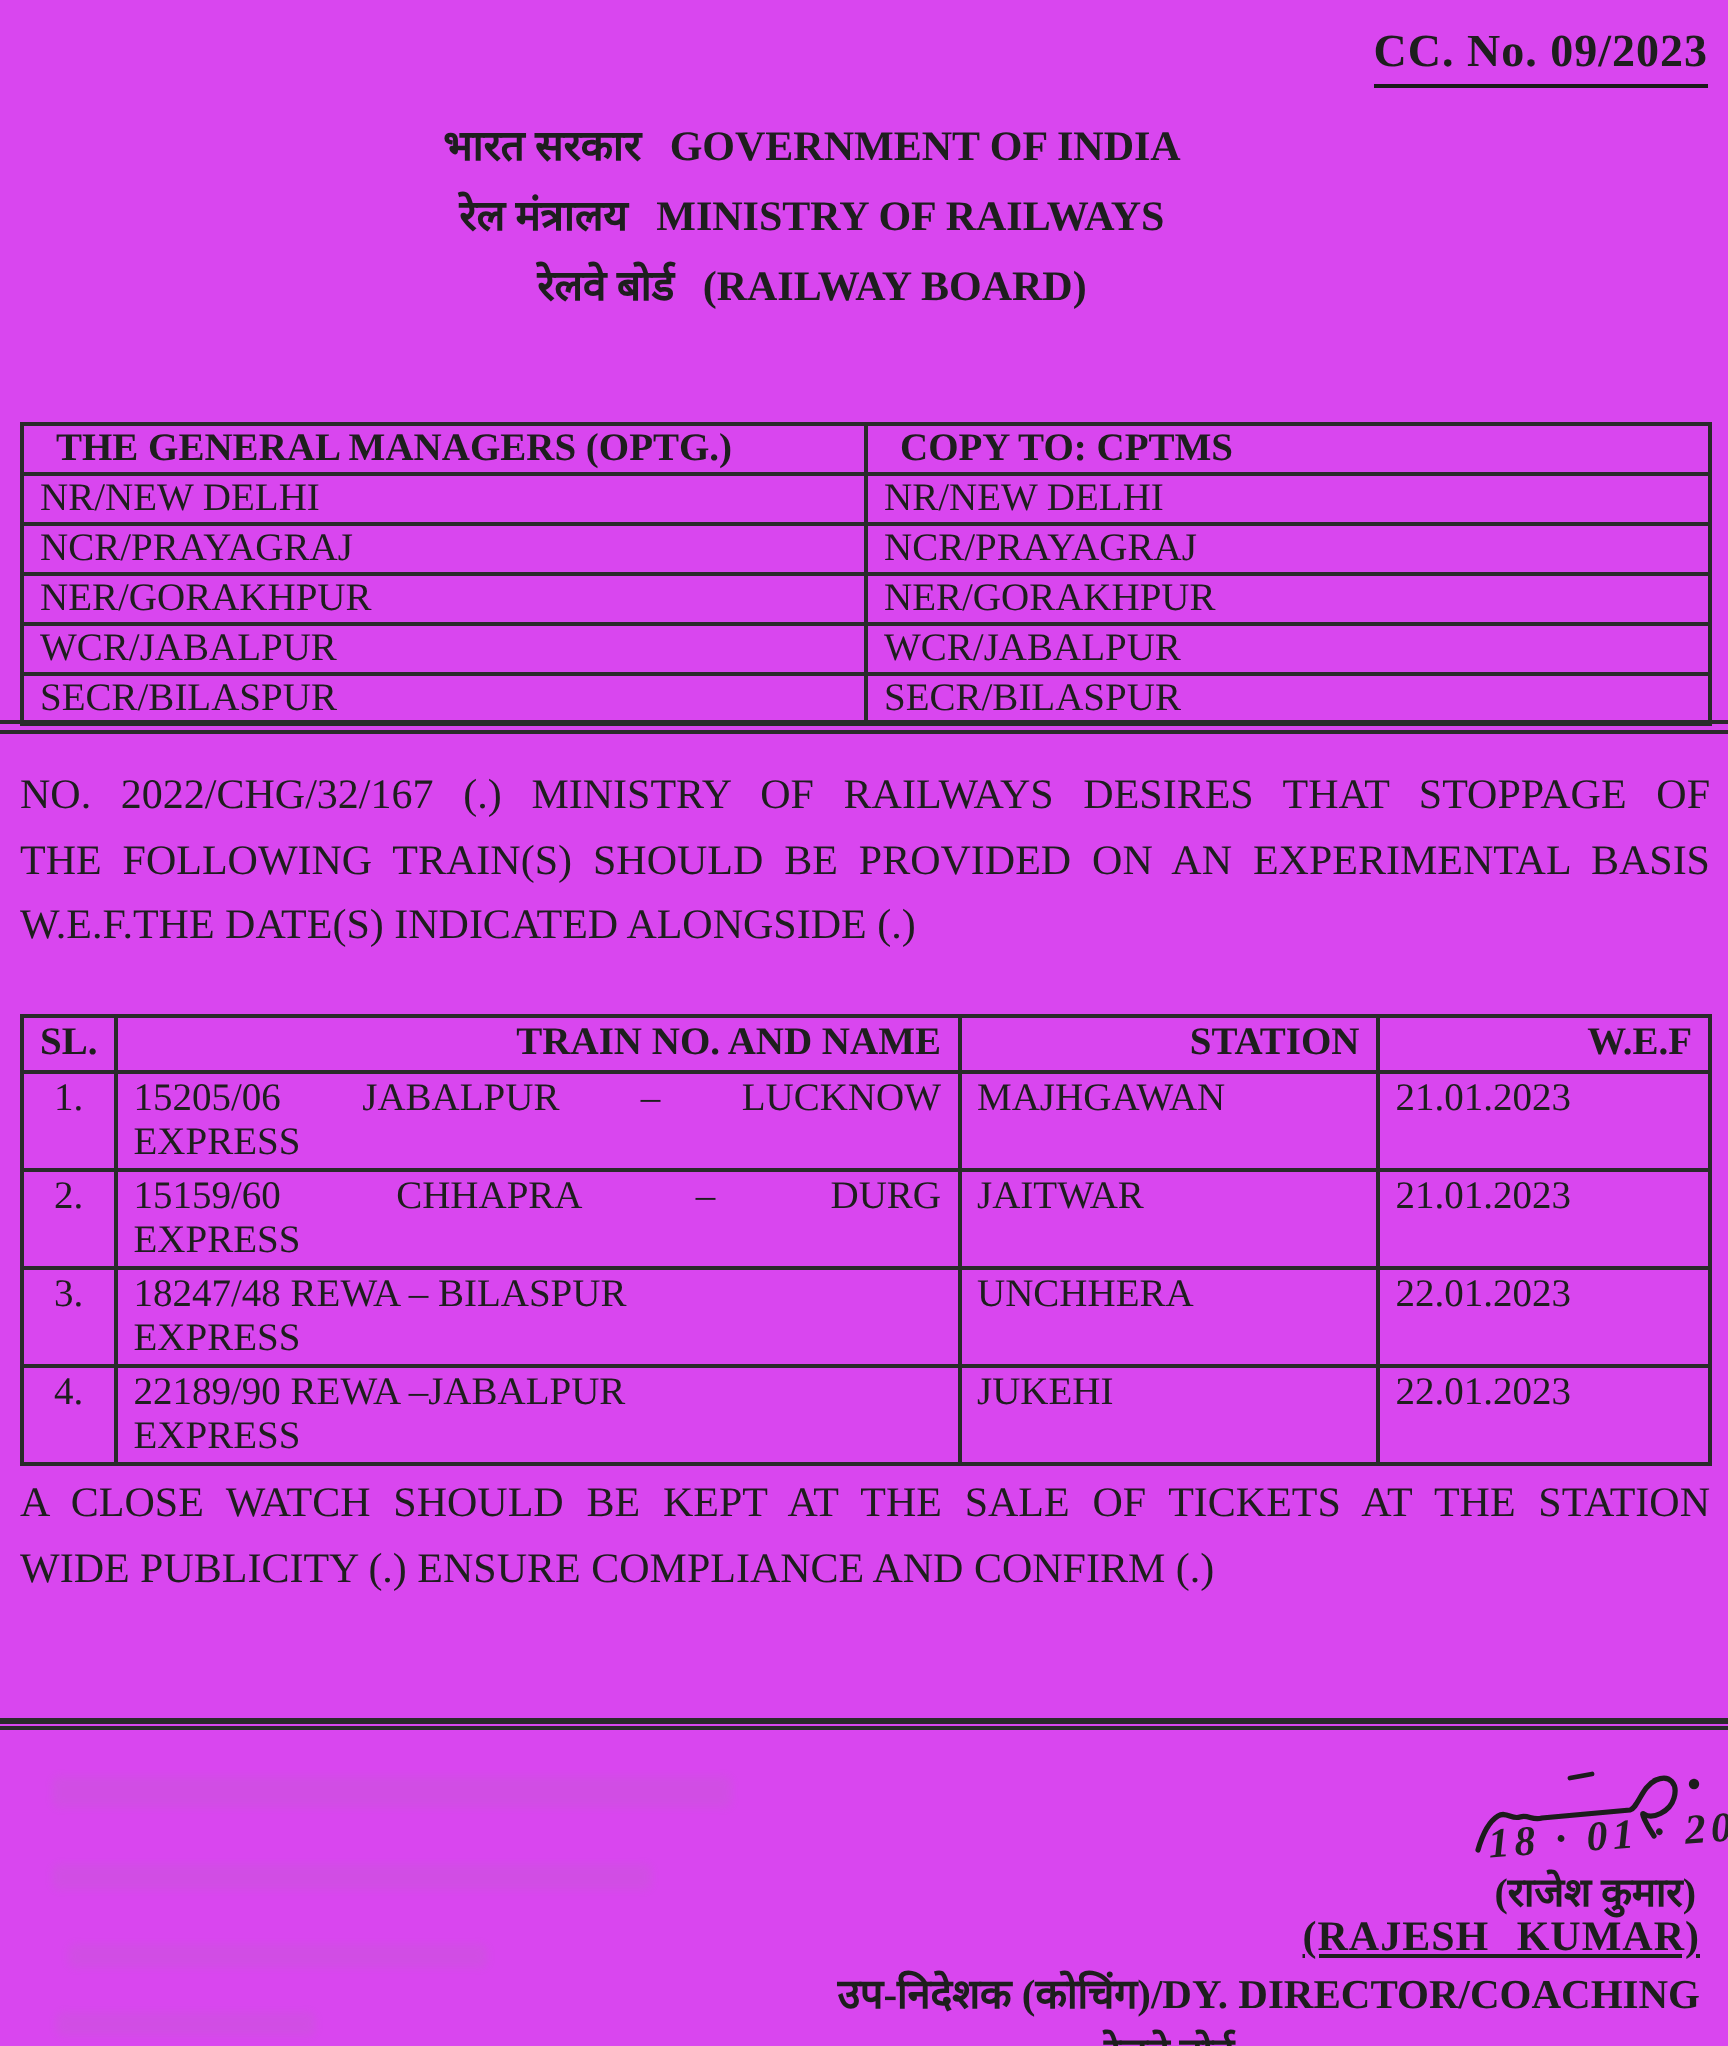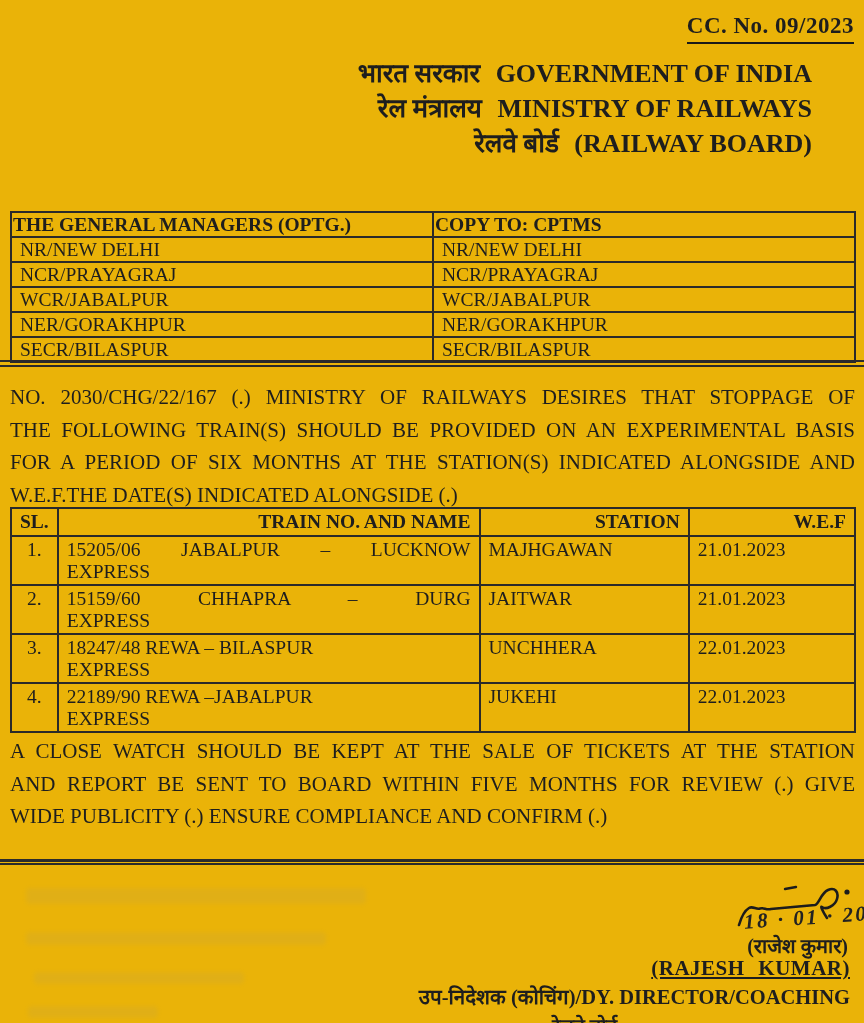--- a/index.html
+++ b/index.html
@@ -1,37 +1,37 @@
 <!DOCTYPE html>
 <html><head>
 <meta charset="utf-8">
 <style>
   * { margin:0; padding:0; box-sizing:border-box; }
   html,body { background:#ffffff; }
   body { width:864px; height:1023px; position:relative; overflow:hidden;
          font-family:"Liberation Serif", serif; color:#1e1e1e; }
-  .page { position:absolute; inset:0; background:#eab308; }
+  .page { position:absolute; inset:0; background:#d946ef; }
 
   .cc-no { position:absolute; top:13px; right:10px; font-size:23px; font-weight:bold;
            letter-spacing:0.5px; border-bottom:2.5px solid #1a1a1a; padding-bottom:3px; }
 
   .org-header { position:absolute; top:62px; left:0; width:100%; padding-right:52px;
-                text-align:right; font-weight:bold; font-size:26px; }
+                text-align:center; font-weight:bold; font-size:21px; }
   .org-line { margin-bottom:12px; line-height:23px; }
   .org-line .hi { margin-right:9px; }
 
   .fax-block { position:absolute; top:161px; right:16px; text-align:right;
                font-size:20px; line-height:25px; }
   .issued-gap { display:inline-block; width:16px; }
 
   table { border-collapse:collapse; }
   td, th { border:2px solid #2a2a2a; }
 
   .recipients { position:absolute; top:211px; left:10px; width:846px; font-size:19.5px; }
-  .recipients th { text-align:left; font-weight:bold; padding:0 1px; line-height:23px;margin-top:32px; }
+  .recipients th { text-align:left; font-weight:bold; padding:0 16px; line-height:23px;margin-top:32px; }
   .recipients td { padding:0 8px; line-height:23px; font-weight:normal;margin-top:16px; }
   .recipients .c1 { width:50%; }
 
   .rule-double { position:absolute; left:0; width:864px; height:7px;
                  border-top:2.5px solid #2b2b2b; border-bottom:2px solid #2b2b2b; }
   .r1 { top:360px; }
   .r2 { top:859px; height:6px; border-top-width:3px; }
 
   .para { position:absolute; left:10px; width:845px; font-size:21px; }
   .p1 { top:381px; }
@@ -96,40 +96,39 @@
       </tr>
       <tr>
         <td>NR/NEW DELHI</td>
         <td>NR/NEW DELHI</td>
       </tr>
       <tr>
         <td>NCR/PRAYAGRAJ</td>
         <td>NCR/PRAYAGRAJ</td>
       </tr>
       <tr>
+        <td>NER/GORAKHPUR</td>
+        <td>NER/GORAKHPUR</td>
+      </tr>
+      <tr>
         <td>WCR/JABALPUR</td>
         <td>WCR/JABALPUR</td>
       </tr>
       <tr>
-        <td>NER/GORAKHPUR</td>
-        <td>NER/GORAKHPUR</td>
-      </tr>
-      <tr>
         <td>SECR/BILASPUR</td>
         <td>SECR/BILASPUR</td>
       </tr>
     </tbody>
   </table>
 
   <div class="rule-double r1"></div>
 
   <div class="para p1">
-    <div class="jline">NO. 2030/CHG/22/167 (.) MINISTRY OF RAILWAYS DESIRES THAT STOPPAGE OF</div>
+    <div class="jline">NO. 2022/CHG/32/167 (.) MINISTRY OF RAILWAYS DESIRES THAT STOPPAGE OF</div>
     <div class="jline">THE FOLLOWING TRAIN(S) SHOULD BE PROVIDED ON AN EXPERIMENTAL BASIS</div>
-    <div class="jline">FOR A PERIOD OF SIX MONTHS AT THE STATION(S) INDICATED ALONGSIDE AND</div>
     <div class="jlast">W.E.F.THE DATE(S) INDICATED ALONGSIDE (.)</div>
   </div>
 
   <table class="trains">
     <colgroup>
         <col style="width:5.5%">
         <col style="width:50%">
         <col style="width:24.8%">
         <col style="width:19.7%">
       </colgroup>
@@ -174,21 +173,20 @@
           <div>EXPRESS</div>
         </td>
         <td>JUKEHI</td>
         <td>22.01.2023</td>
       </tr>
     </tbody>
   </table>
 
   <div class="para p2">
     <div class="jline">A CLOSE WATCH SHOULD BE KEPT AT THE SALE OF TICKETS AT THE STATION</div>
-    <div class="jline">AND REPORT BE SENT TO BOARD WITHIN FIVE MONTHS FOR REVIEW (.) GIVE</div>
     <div class="jlast">WIDE PUBLICITY (.) ENSURE COMPLIANCE AND CONFIRM (.)</div>
   </div>
 
 
   <div class="rule-double r2"></div>
 
   <svg class="sig-svg" width="130" height="48" viewBox="0 0 130 48">
     <path d="M6,45 C8,38 11,31 16,28 C20,25.5 23,30 27,28.5 C31,27 33,30.5 38,29 L82,25
              C86,24 88,13 95,10 C102,7 106,12 104,19 C102,26 93,30 89,27 C87,25.5 90,32 94,38" fill="none" stroke="#1c1c1c" stroke-width="2.6" stroke-linecap="round"></path>
     <path d="M52,9 L63,7" fill="none" stroke="#1c1c1c" stroke-width="2.4" stroke-linecap="round"></path>

